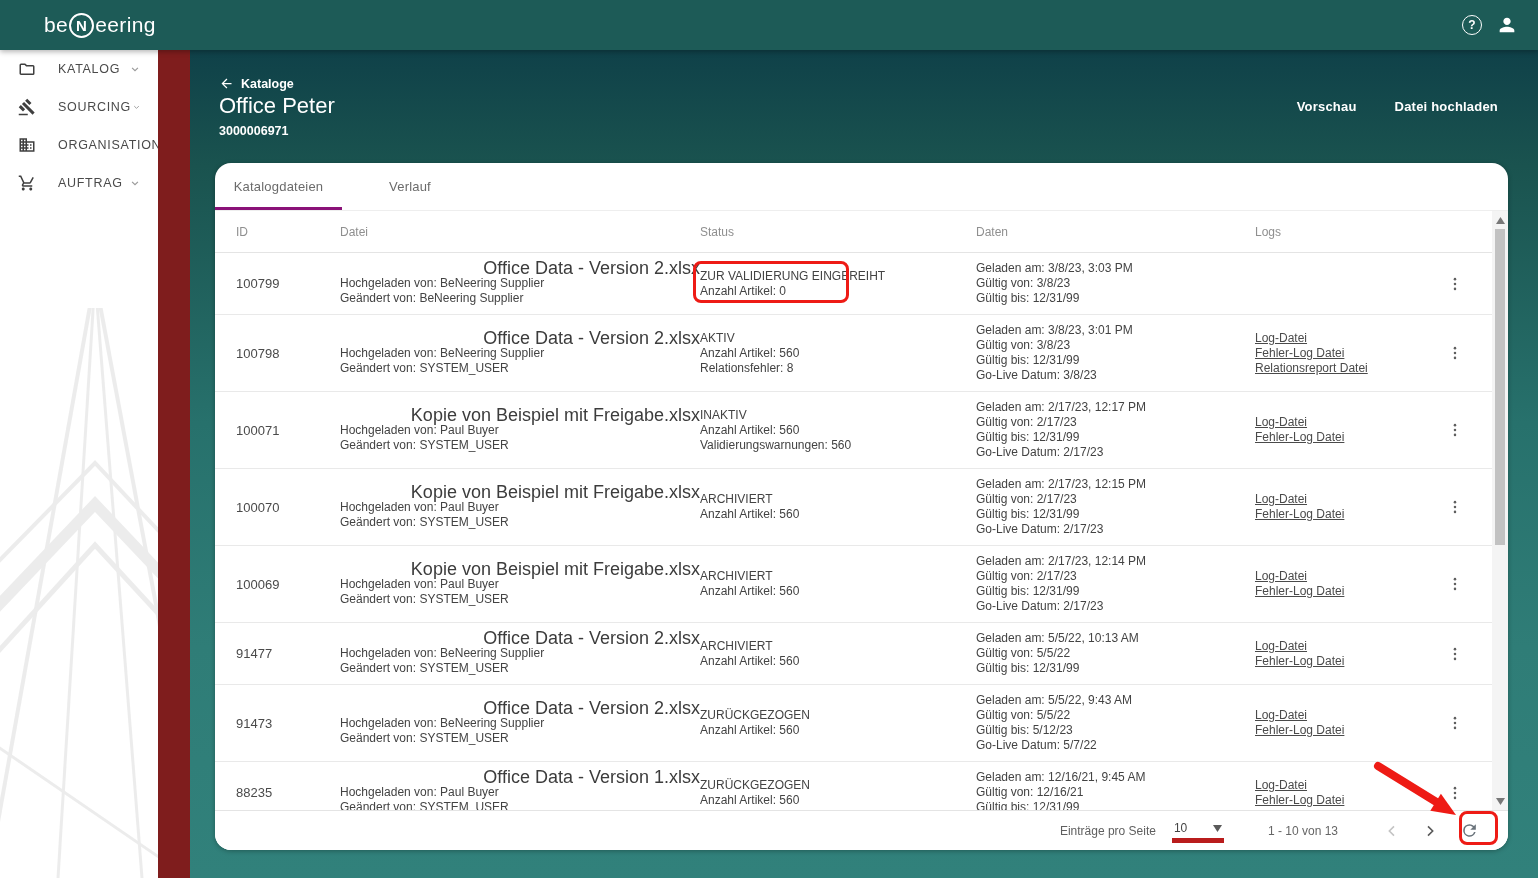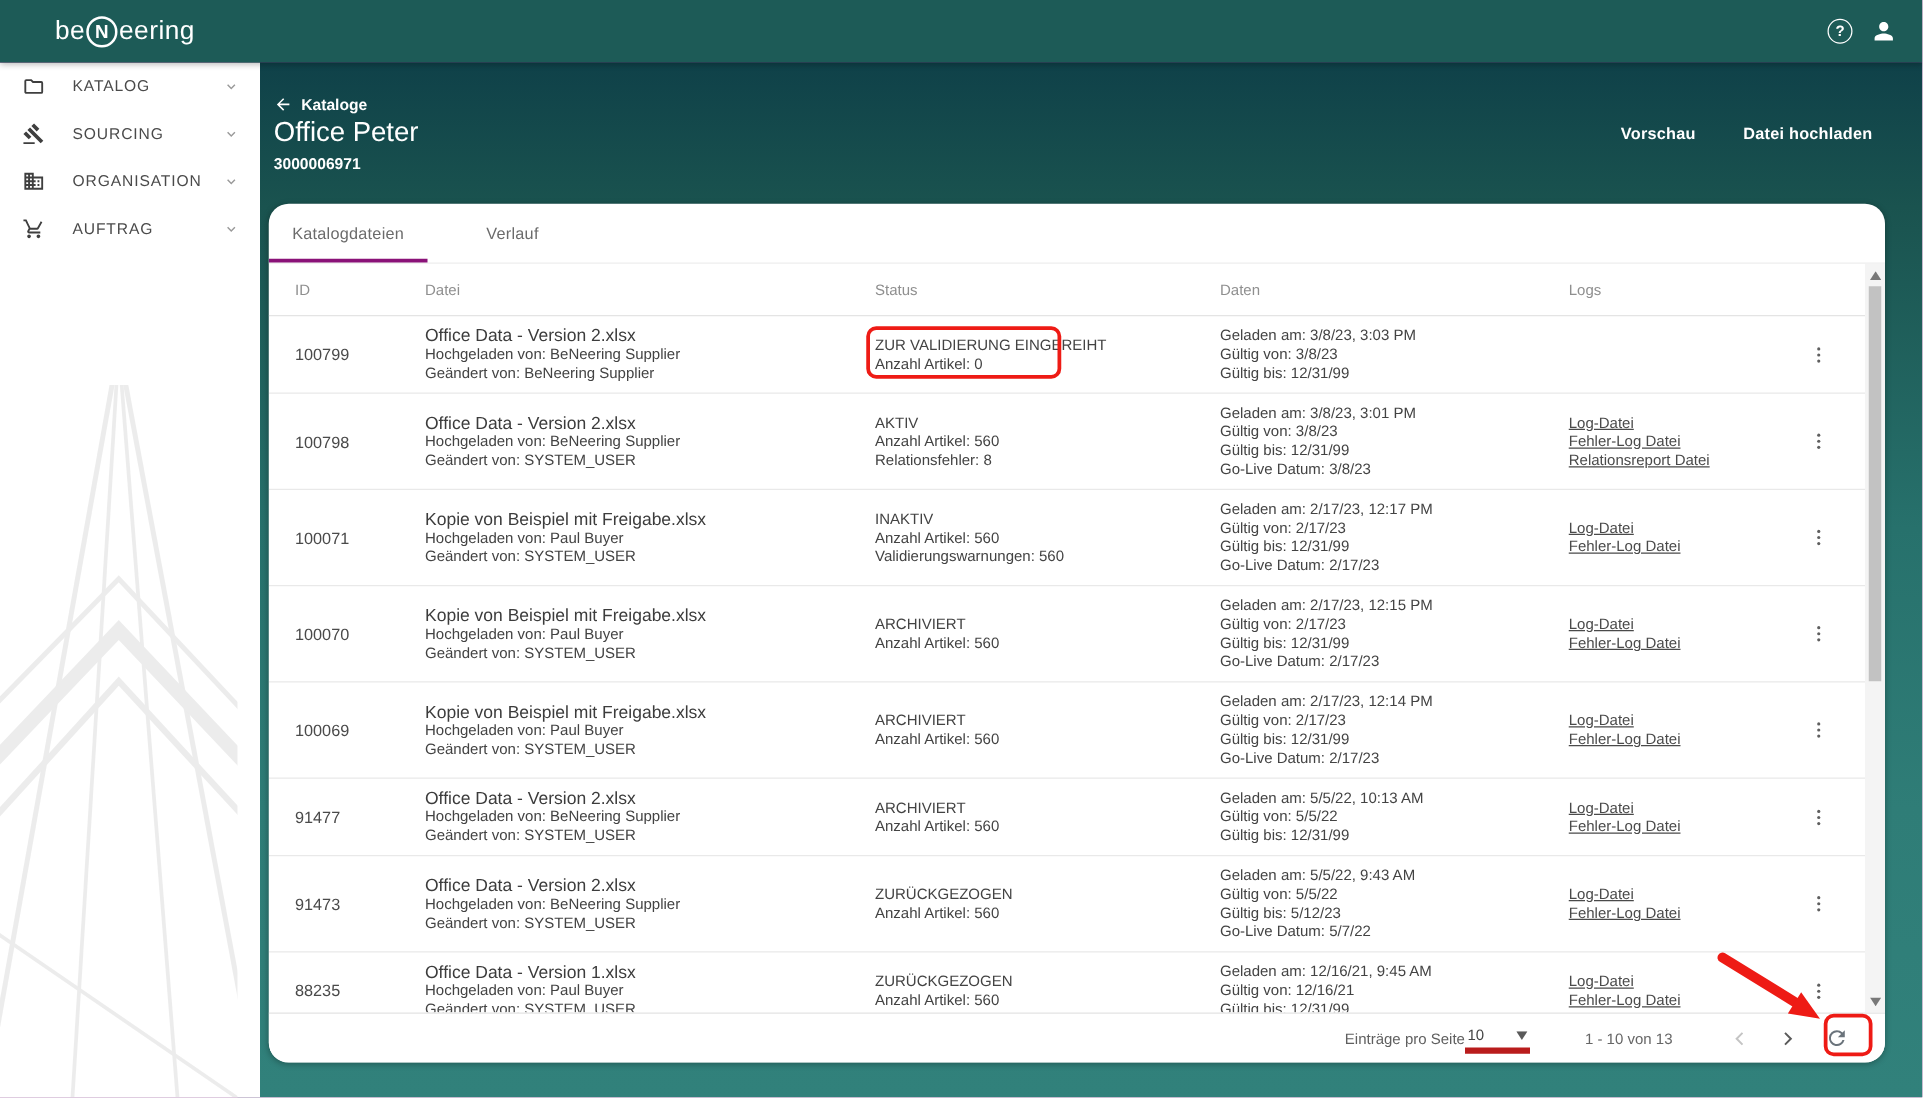--- a/index.html
+++ b/index.html
@@ -1,32 +1,32 @@
 <!DOCTYPE html>
 <html><head>
 <meta charset="utf-8">
 <style>
   * { margin:0; padding:0; box-sizing:border-box; }
   html,body { width:1538px; height:878px; font-family:"Liberation Sans", sans-serif; }
-  .page { position:relative; width:1538px; height:878px; overflow:hidden; background:#701a75; }
+  .page { position:relative; width:1538px; height:878px; overflow:hidden; background:#7f1d1d; }
 
   
   .topbar { position:absolute; left:0; top:0; width:1538px; height:50px; background:#1d5b57;
             display:flex; align-items:center; justify-content:space-between; z-index:6;
             box-shadow:0 2px 5px rgba(0,0,0,.28); }
   .logo { display:flex; align-items:center; color:#fff; font-size:21px; letter-spacing:.4px; padding-left:44px; }
   .logo .mark { display:inline-flex; align-items:center; justify-content:center; width:25px; height:25px;
                 border:2px solid #fff; border-radius:50%; font-weight:700; font-size:15px; margin:0 1px; }
   .topbar-right { display:flex; align-items:center; gap:14px; padding-right:20px; }
   .help-icon { width:20px; height:20px; border:1.6px solid #fff; border-radius:50%; color:#fff;
                display:flex; align-items:center; justify-content:center; font-size:12px; font-weight:700; cursor:pointer; }
   .user-icon { width:22px; height:22px; cursor:pointer; }
 
   
-  .sidebar { position:absolute; left:0; top:50px; width:208px; height:828px; background:#fff; z-index:4; overflow:hidden; }
+  .sidebar { position:absolute; left:0; top:50px; width:158px; height:828px; background:#fff; z-index:4; overflow:hidden; }
   .nav-item { display:flex; align-items:center; height:38px; padding:0 16px 0 18px; cursor:pointer; }
   .nav-item svg.mi { width:18px; height:18px; flex:0 0 18px; }
   .nav-label { flex:1; margin-left:22px; font-size:12.5px; font-weight:500; letter-spacing:.7px; color:#4a4a4a; }
   .chev { width:14px; height:14px; }
   .watermark { position:absolute; left:0; bottom:0; width:190px; height:570px; opacity:.5; pointer-events:none; }
 
   
   .main-bg { position:absolute; left:190px; top:50px; width:1348px; height:828px;
              background:linear-gradient(180deg,#0f4149 0%,#1a534f 14%,#27716c 45%,#2f7d77 72%,#31817b 100%); }
   .back-row { position:absolute; left:219px; top:76px; display:flex; align-items:center; gap:7px;
@@ -49,37 +49,37 @@
   .tab.active::after { content:""; position:absolute; left:0; right:0; bottom:0; height:3px; background:#8a1278; }
 
   
   .grid-cols { display:grid; grid-template-columns:104px 360px 276px 279px 180px 40px; padding-left:21px; }
   .thead { height:42px; align-items:center; border-bottom:1px solid #e4e4e4; color:#8f8f8f; font-size:12px; }
   .tbody { height:557px; overflow:hidden; }
   .trow { align-items:center; border-bottom:1px solid #e9e9e9; padding-top:8px; padding-bottom:8px; }
   .cell { font-size:12px; color:#434343; line-height:15px; }
   .cell-id { font-size:13px; color:#4a4a4a; }
   .cell-file { display:flex; flex-direction:column; gap:0px; }
-  .cell-file [data-name="file-name"] { font-size:14px; color:#3c3c3c; }
+  .cell-file [data-name="file-name"] { font-size:18px; color:#3c3c3c;text-align:right; }
   .cell-status > div, .cell-dates > div, .cell-logs > div { line-height:15px; }
   .cell-logs { color:#4a4a4a;text-decoration:underline; }
   .cell-menu { display:flex; justify-content:center; }
   .kebab { width:18px; height:18px; cursor:pointer; display:inline-flex; }
 
   
   .vscroll { position:absolute; right:0; top:48px; width:16px; height:599px; background:#f4f4f4; }
   .vs-arrow { position:absolute; left:0; width:16px; height:14px; display:flex; align-items:center; justify-content:center; cursor:pointer; }
   .vs-up { top:2px; } .vs-down { bottom:2px; }
   .vs-thumb { position:absolute; left:3px; top:18px; width:10px; height:316px; background:#c2c2c2; cursor:pointer; }
 
   
   .card-footer { position:absolute; left:0; bottom:0; width:100%; height:40px; border-top:1px solid #e4e4e4;
                  display:flex; align-items:center; justify-content:flex-end; padding-right:22px;
                  font-size:12px; color:#5f5f5f; background:#fff; }
-  .pp-label { }
+  .pp-label { margin-right:16px; }
   .pp-select { position:relative; width:52px; border-bottom:5px solid #b91c1c; padding:2px 18px 3px 2px;
                margin-right:44px; cursor:pointer; color:#444; }
   .pp-caret { position:absolute; right:2px; top:6px; width:9px; height:7px; }
   .range { margin-right:42px; color:#666; }
   .pg-btn { width:24px; height:24px; display:flex; align-items:center; justify-content:center; cursor:pointer; margin-right:14px; background:none; border:none; }
   .refresh-btn { width:26px; height:26px; display:flex; align-items:center; justify-content:center; cursor:pointer; background:none; border:none; margin-right:4px; }
 
   
   .anno-box { position:absolute; border:3px solid #ee1b15; border-radius:8px; z-index:20; pointer-events:none; }
   .anno-status { left:693px; top:261px; width:156px; height:42px; }

